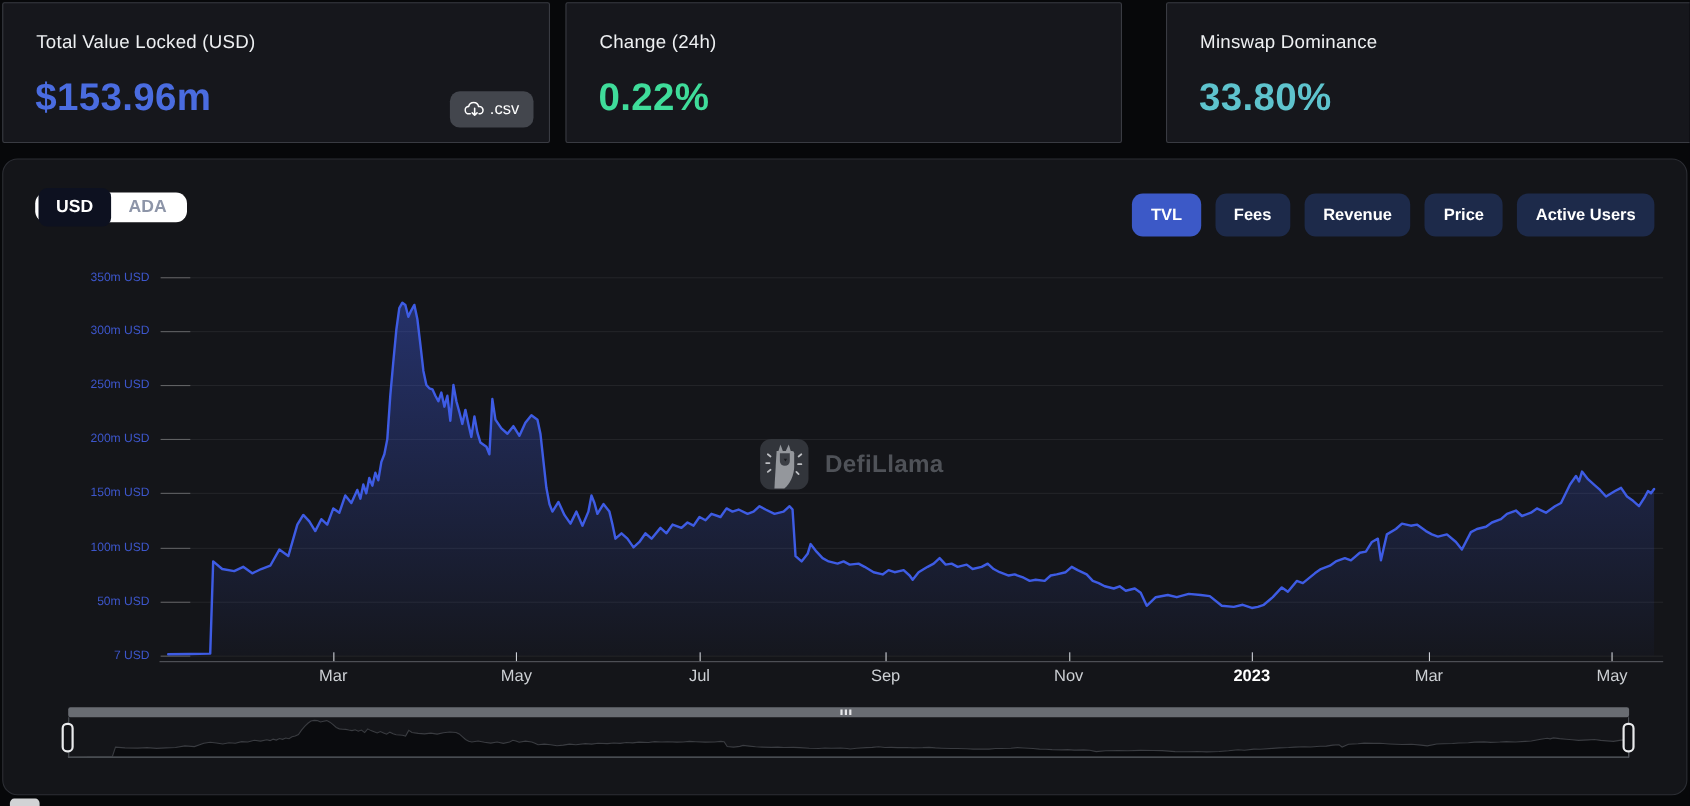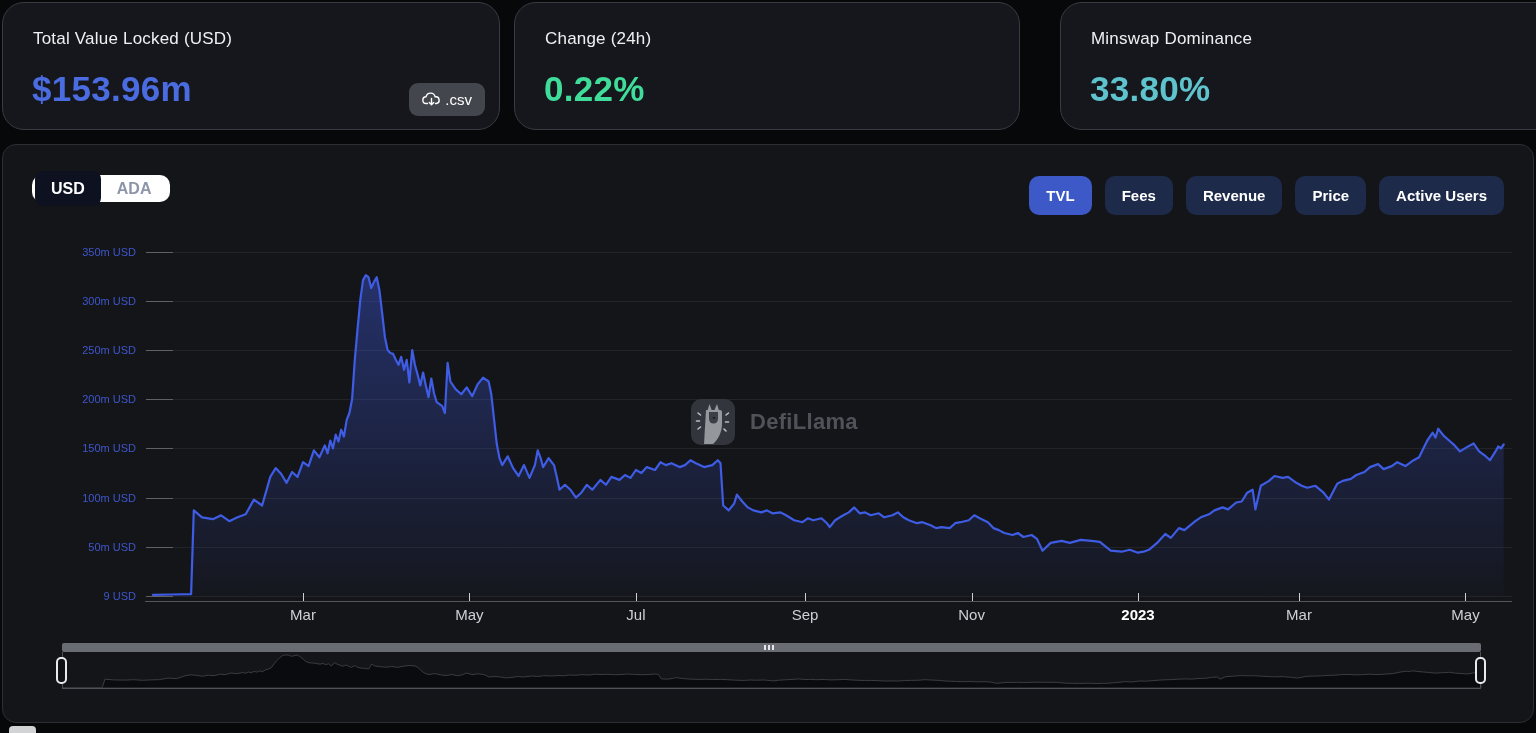--- a/index.html
+++ b/index.html
@@ -1,19 +1,19 @@
 <!DOCTYPE html>
 <html><head>
 <meta charset="utf-8">
 <style>
   html,body{margin:0;padding:0;background:#07080a;width:1536px;height:733px;overflow:hidden;
     font-family:"Liberation Sans","DejaVu Sans",sans-serif;}
   .page{position:relative;width:1536px;height:733px;background:#07080a;}
   
-  .card{position:absolute;top:2px;height:128px;background:#16171c;border:1px solid #393b42;border-radius:22px;box-sizing:border-box;}
+  .card{position:absolute;top:2px;height:128px;background:#16171c;border:1px solid #393b42;border-radius:2px;box-sizing:border-box;}
   .card-label{position:absolute;left:30px;top:26px;font-size:17px;font-weight:500;color:#eef0f2;letter-spacing:.2px;}
   .card-value{position:absolute;left:29px;top:66px;font-size:35px;font-weight:700;letter-spacing:.3px;}
   .v-blue{color:#4a6ce0;} .v-green{color:#3fdc9a;} .v-teal{color:#5ec3cd;}
   .csv-btn{position:absolute;right:14px;bottom:13px;display:flex;align-items:center;gap:4px;
     background:#43464d;border:none;border-radius:9px;color:#fff;font-size:15px;
     font-family:inherit;padding:8px 13px;cursor:pointer;}
   
   .panel{position:absolute;left:2px;top:144px;width:1532px;height:579px;background:#141519;
     border:1px solid #2c2e34;border-radius:14px;box-sizing:border-box;}
   
@@ -112,21 +112,21 @@
       <div class="ytick" style="top: 448.4px;"></div>
       <div class="ylabel" style="top: 439.4px;">150m USD</div>
       <div class="gridline" style="top: 497.6px;"></div>
       <div class="ytick" style="top: 497.6px;"></div>
       <div class="ylabel" style="top: 488.6px;">100m USD</div>
       <div class="gridline" style="top: 546.8px;"></div>
       <div class="ytick" style="top: 546.8px;"></div>
       <div class="ylabel" style="top: 537.8px;">50m USD</div>
       <div class="gridline" style="top: 596px;"></div>
       <div class="ytick" style="top: 596px;"></div>
-      <div class="ylabel" style="top: 587px;">9 USD</div>
+      <div class="ylabel" style="top: 587px;">7 USD</div>
     </div>
   <div class="xaxis-line"></div>
   <div id="xAxis">
       <div class="xtick" style="left: 303px;"></div>
       <div class="xlabel" style="left: 261px;">Mar</div>
       <div class="xtick" style="left: 469.457px;"></div>
       <div class="xlabel" style="left: 427.457px;">May</div>
       <div class="xtick" style="left: 635.914px;"></div>
       <div class="xlabel" style="left: 593.914px;">Jul</div>
       <div class="xtick" style="left: 805.099px;"></div>

